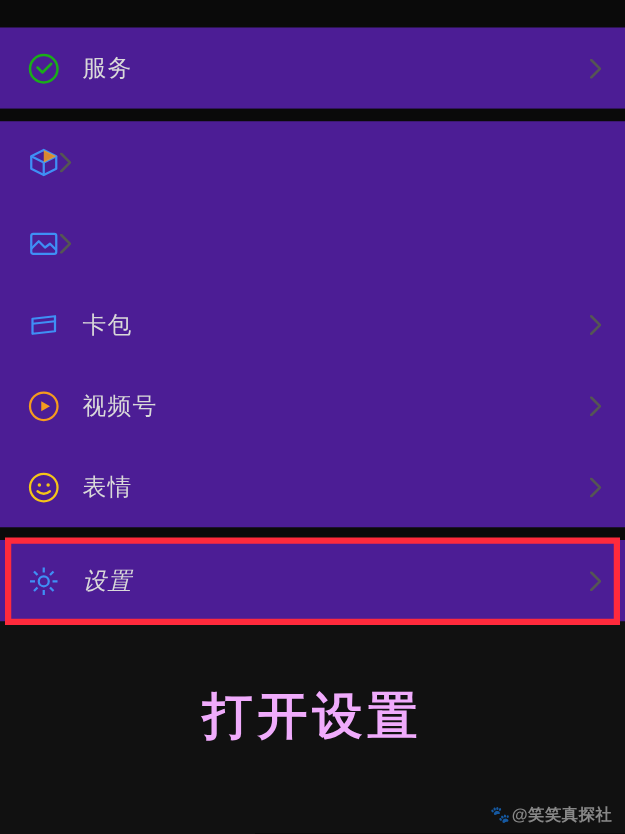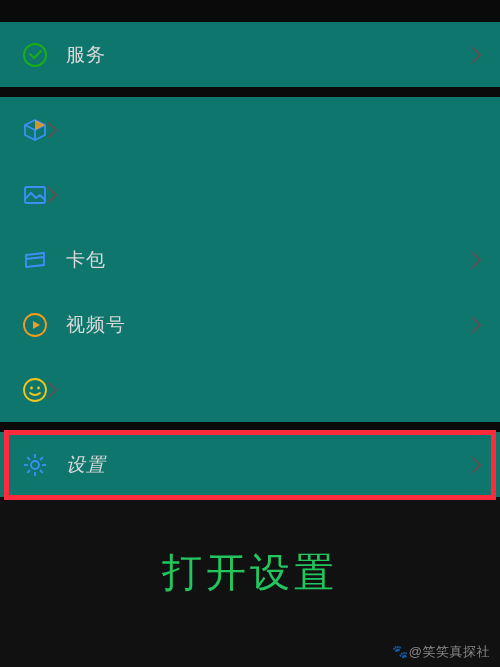--- a/index.html
+++ b/index.html
@@ -1,18 +1,18 @@
 <!DOCTYPE html>
 <html><head>
 <meta charset="utf-8">
 <style>
   * { margin: 0; padding: 0; box-sizing: border-box; }
   html, body { width: 500px; height: 667px; background: #000; font-family: -apple-system, "PingFang SC", "Helvetica Neue", Arial, sans-serif; overflow: hidden; }
   .screen { width: 500px; height: 667px; background: #111; position: relative; }
-  .group { background: #0f766e; }
+  .group { background: #4c1d95; }
   .sep { height: 10px; background: #0a0a0a; }
   .row {
     display: flex;
     align-items: center;
     height: 65px;
     padding: 0 18px 0 22px;
     position: relative;
     cursor: pointer;
   }
   .icon-slot {
@@ -36,32 +36,33 @@
   .chev svg { display: block; }
   .highlight-box {
     position: absolute;
     border: 5px solid #ff2a3c;
     pointer-events: none;
   }
   .annotation {
     position: absolute;
     width: 100%;
     text-align: center;
-    color: #22c55e;
+    color: #f0abfc;
     font-size: 40px;
     letter-spacing: 4px;
-    font-weight: 400;
+    font-weight: 700;
   }
   .watermark {
     position: absolute;
     right: 10px;
     bottom: 6px;
     color: #888;
     font-size: 13px;
     letter-spacing: 0.5px;
+    font-weight: bold;
   }
 </style>
 </head>
 <body>
 
 <div class="screen">
 
   <div style="height:22px; background:#0a0a0a;"></div>
 
   <div class="group">
@@ -147,20 +148,21 @@
 
     <div class="row">
       <span class="icon-slot">
         <svg width="26" height="26" viewBox="0 0 26 26">
           <circle cx="13" cy="13" r="11" fill="none" stroke="#f5c518" stroke-width="1.8"></circle>
           <circle cx="9.5" cy="11" r="1.4" fill="#f5c518"></circle>
           <circle cx="16.5" cy="11" r="1.4" fill="#f5c518"></circle>
           <path d="M8 16 Q13 20 18 16" fill="none" stroke="#f5c518" stroke-width="1.8" stroke-linecap="round"></path>
         </svg>
       </span>
+      <span class="label">表情</span>
       <span class="chev">
         <svg width="9" height="16" viewBox="0 0 9 16">
             <path d="M1 1 L8 8 L1 15" fill="none" stroke="#555" stroke-width="2" stroke-linecap="round"></path>
           </svg>
       </span>
     </div>
 
   </div>
 
   <div class="sep"></div>

